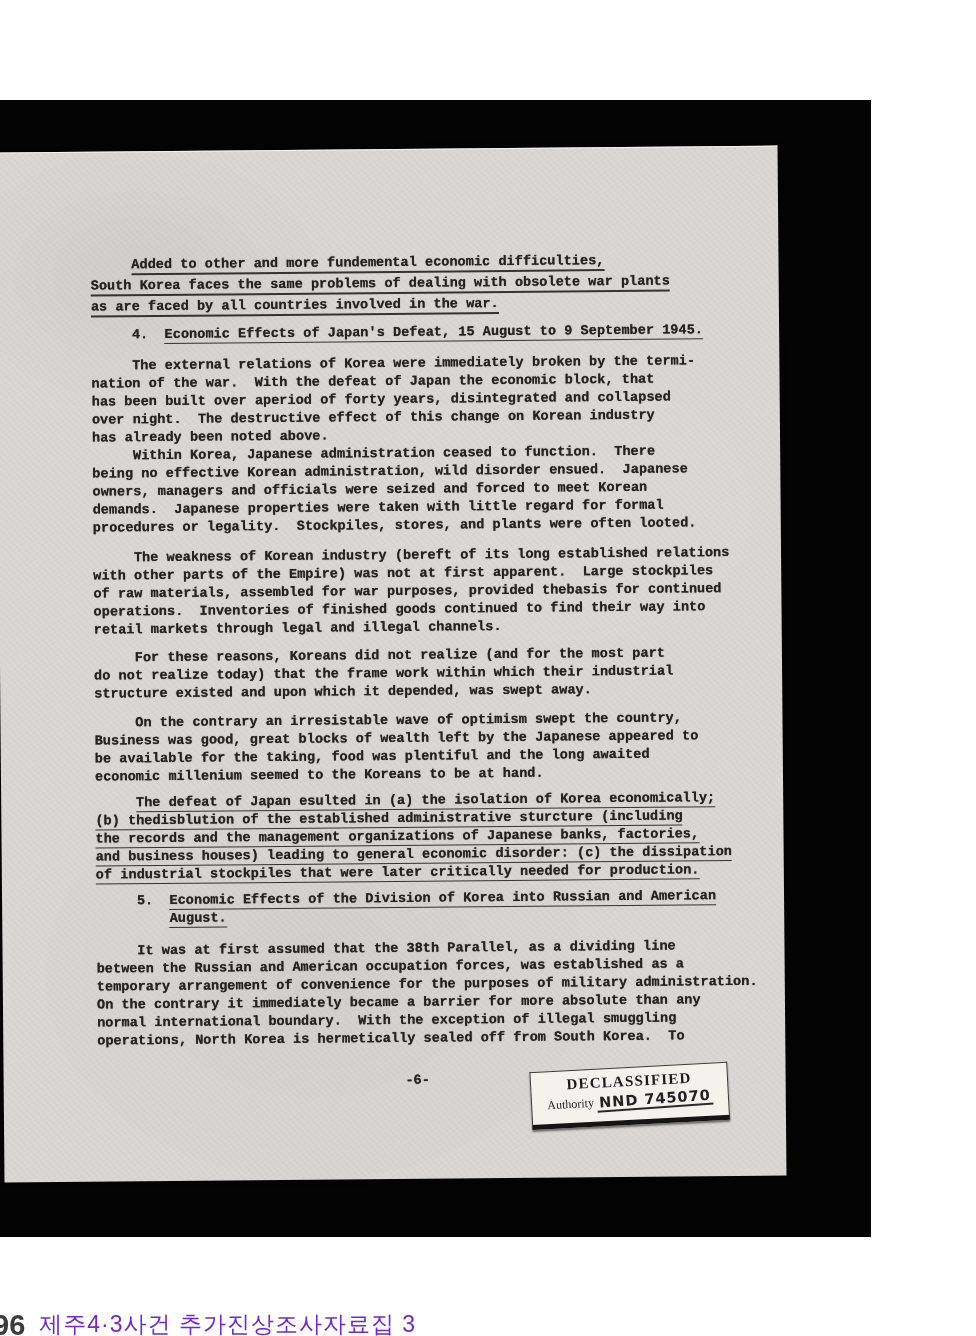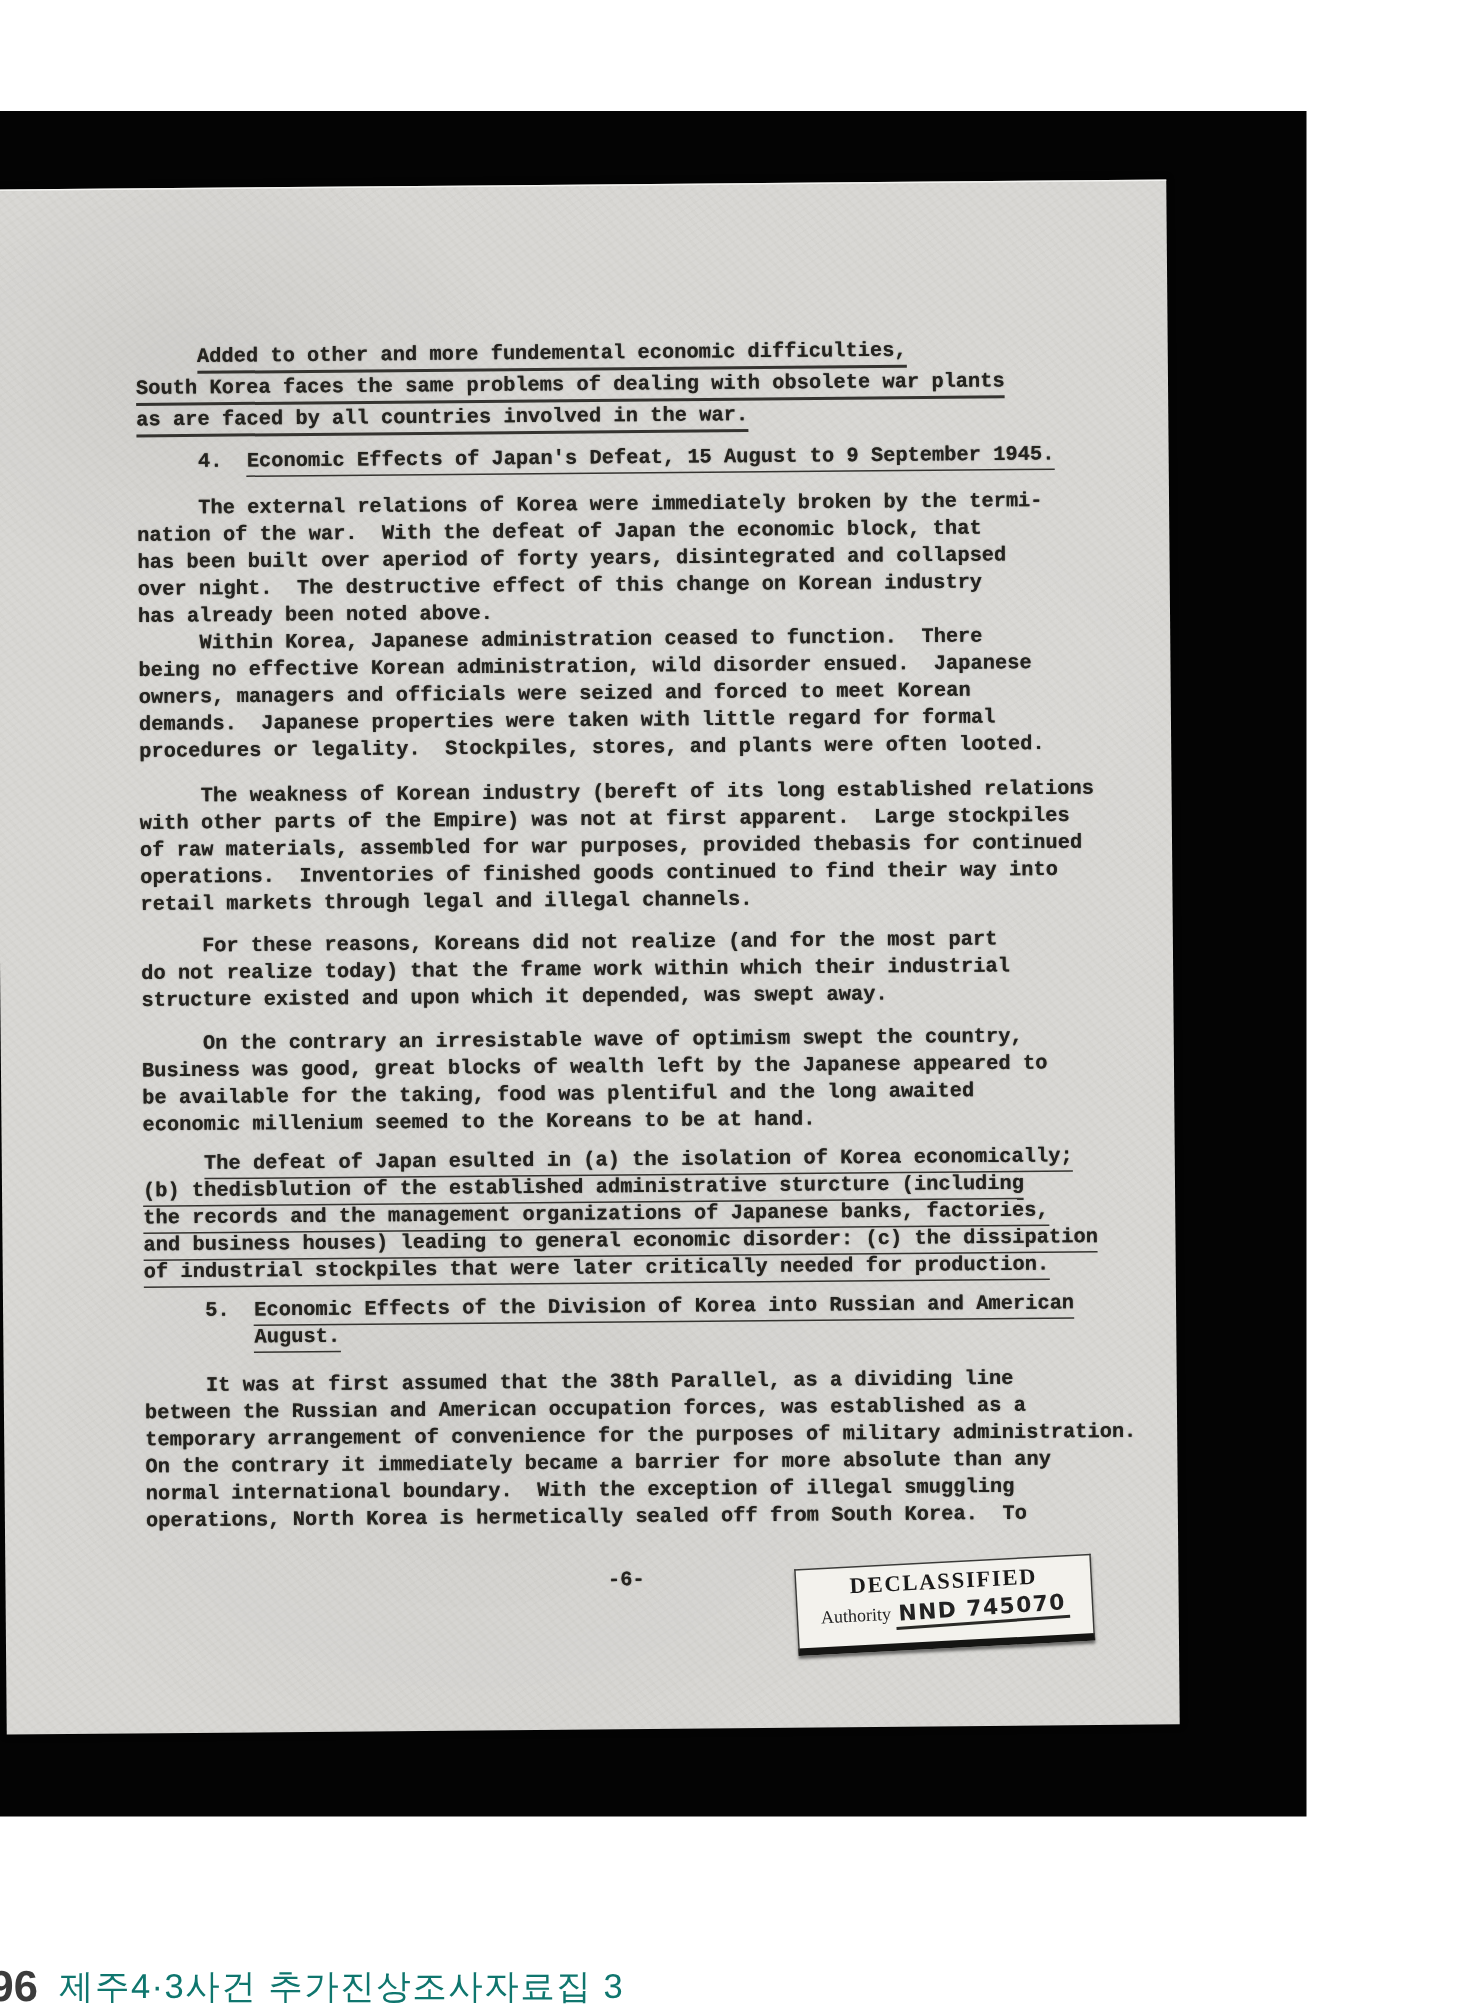--- a/index.html
+++ b/index.html
@@ -4,21 +4,21 @@
 <title>Scanned Document</title>
 <style>
   html, body { margin: 0; padding: 0; }
   body {
     width: 976px; height: 1336px;
     position: relative; overflow: hidden;
     background: #ffffff;
     font-family: "Liberation Sans", sans-serif;
   }
   .scan-mat {
-    position: absolute; left: 0; top: 74px;
+    position: absolute; left: 0; top: 100px;
     width: 871px; height: 1137px;
     background: #040404;
   }
   .paper {
     position: absolute; left: 51px; top: 139px;
     width: 782px; height: 1029px;
     transform: rotate(-0.5deg);
     background-color: #d9d8d4;
     background-image:
       radial-gradient(ellipse 320px 220px at 18% 12%, rgba(0,0,0,0.045), transparent 65%),
@@ -81,21 +81,21 @@
     position: absolute; left: -7px; top: 1311px;
     display: flex; align-items: flex-start; gap: 14px;
     white-space: nowrap;
   }
   .caption-num {
     font-family: "Liberation Sans", sans-serif;
     font-weight: bold; font-size: 29px; line-height: 1; color: #3c3c3c;
   }
   .caption-text {
     font-family: "Liberation Sans", "DejaVu Sans", sans-serif;
-    font-size: 23px; line-height: 1.15; color: #0f766e; letter-spacing: 1px;
+    font-size: 23px; line-height: 1.15; color: #6d28d9; letter-spacing: 1px;
   }
 </style>
 </head>
 <body>
 
 <div class="scan-mat">
   <div class="paper" style="left:0;top:49px;">
     <div class="doc-body" id="doc-body">
         <div class="block para underlined opening" style="top: 102px;">
           <div class="line">     <span class="u">Added to other and more fundemental economic difficulties,</span></div>

